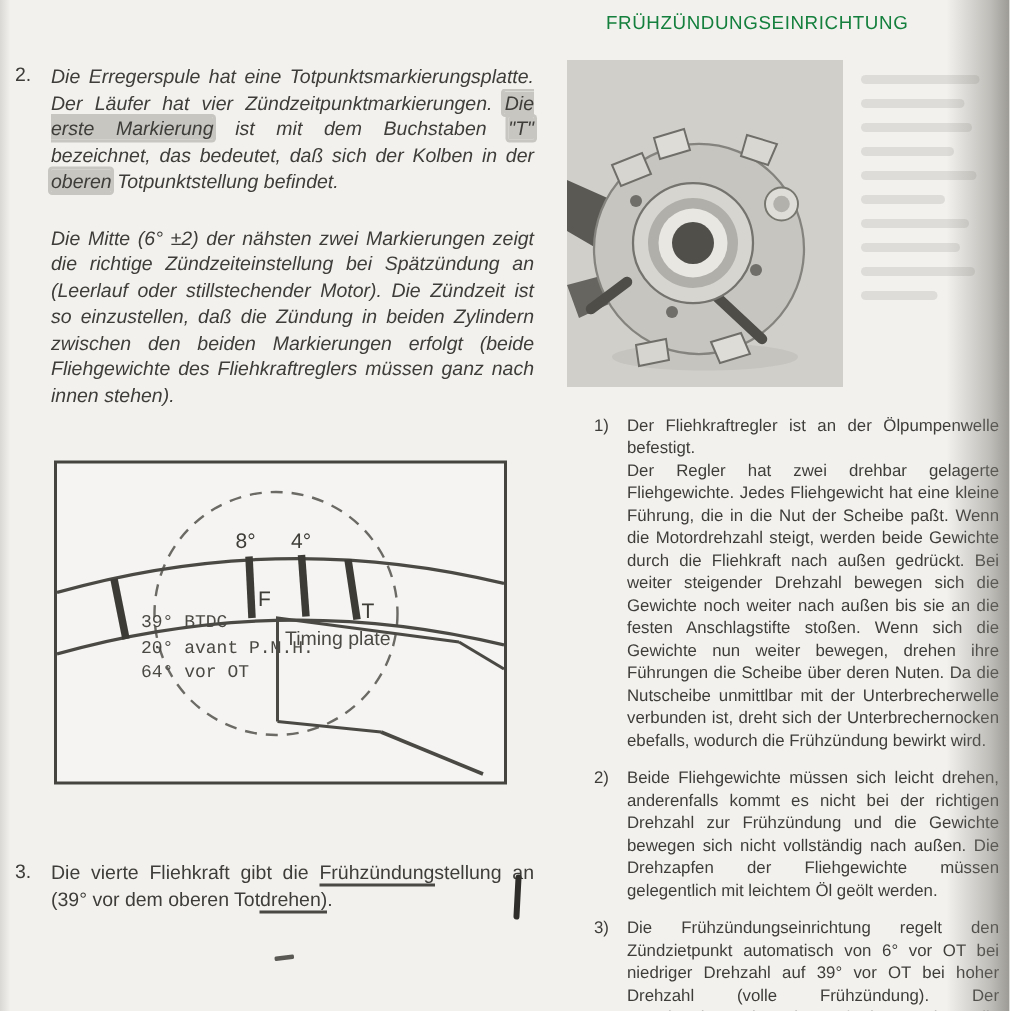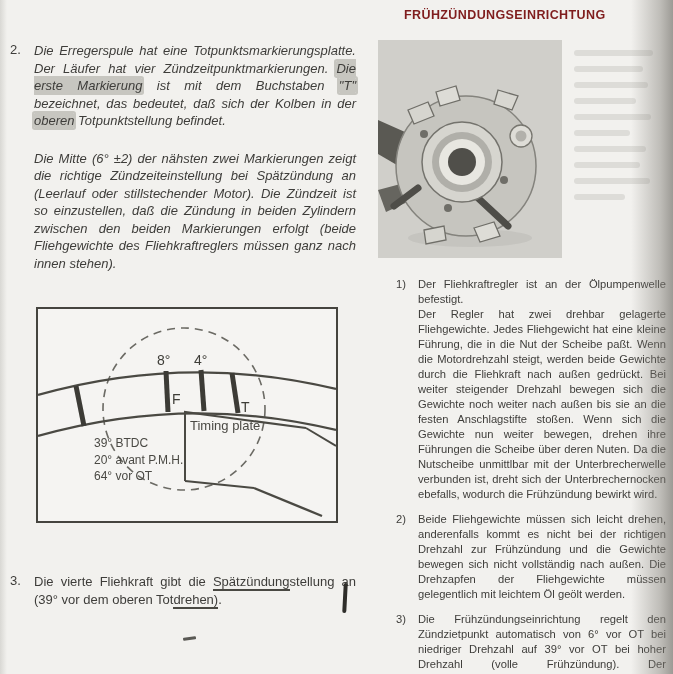--- a/index.html
+++ b/index.html
@@ -26,34 +26,34 @@
   #item2{left:10px;top:42px;width:346px;}
   #item2 .ptext{width:322px;font-style:italic;}
   #item2 .para2{margin-top:20px;}
   .hl{background:#c7c6c0;box-shadow:0 0 0 2px #c7c6c0;border-radius:1px;}
   .pen-u{border-bottom:2px solid #4a4943;}
 
   
   #diagram{position:absolute;left:36px;top:307px;width:302px;height:216px;
     border:2px solid #45443e;box-sizing:border-box;background:rgba(255,255,255,0.25);}
   #diagram svg{position:absolute;left:0;top:0;}
-  .diag-btdc{position:absolute;left:56px;top:126px;font-size:12px;line-height:16.5px;color:#4a4944;}
+  .diag-btdc{position:absolute;left:56px;top:98px;font-size:12px;line-height:16.5px;color:#4a4944;font-family:Liberation Mono, monospace;}
   .diag-callout{position:absolute;left:152px;top:110px;font-size:13px;line-height:14.5px;color:#4a4944;white-space:nowrap;}
 
   #item3{left:10px;top:573px;width:346px;}
   #item3 .ptext{width:322px;}
 
   .pen-mark{position:absolute;left:343px;top:583px;width:4px;height:30px;
     background:#2f2e2a;border-radius:2px;transform:rotate(3deg);}
   .stray-dash{position:absolute;left:183px;top:637px;width:13px;height:2.5px;
     background:#5a5954;transform:rotate(-7deg);border-radius:1px;}
 
   
-  .section-title{position:absolute;left:404px;top:8px;font-size:12.5px;font-weight:bold;
-    letter-spacing:.4px;color:#7f1d1d;}
+  .section-title{position:absolute;left:404px;top:8px;font-size:12.5px;font-weight:normal;
+    letter-spacing:.4px;color:#15803d;}
   #photo{position:absolute;left:378px;top:40px;width:184px;height:218px;background:#d0cfca;}
 
   .bleed{position:absolute;left:574px;top:50px;width:88px;z-index:1;}
   .bleed div{height:6px;border-radius:3px;background:rgba(142,139,130,.20);margin-bottom:10px;}
 
   #rightlist{position:absolute;left:396px;top:277px;width:270px;}
   .ritem{display:flex;margin-bottom:10px;}
   .rnum{width:22px;flex:0 0 22px;font-size:11.2px;line-height:15px;}
   .rtext{width:248px;font-size:11.2px;line-height:15px;text-align:justify;}
   .rtext .rp + .rp{margin-top:0px;}
@@ -101,21 +101,21 @@
         <div>20° avant P.M.H.</div>
         <div>64° vor OT</div>
       </div>
     <div class="diag-callout">
         <div>Timing plate</div>
       </div>
   </div>
 
   <div class="numbered" id="item3">
     <div class="num">3.</div>
-    <div class="ptext"><span>Die vierte Fliehkraft gibt die </span><span class="pen-u">Spätzündung</span><span>stellung an (39° vor dem oberen Tot</span><span class="pen-u">drehen)</span><span>.</span></div>
+    <div class="ptext"><span>Die vierte Fliehkraft gibt die </span><span class="pen-u">Frühzündung</span><span>stellung an (39° vor dem oberen Tot</span><span class="pen-u">drehen)</span><span>.</span></div>
   </div>
 
   <div class="pen-mark"></div>
   <div class="stray-dash"></div>
 
   <div class="section-title">FRÜHZÜNDUNGSEINRICHTUNG</div>
 
   <div id="photo">
     <svg width="184" height="218" viewBox="0 0 184 218">
       <rect x="0" y="0" width="184" height="218" fill="#d0cfca"></rect>

